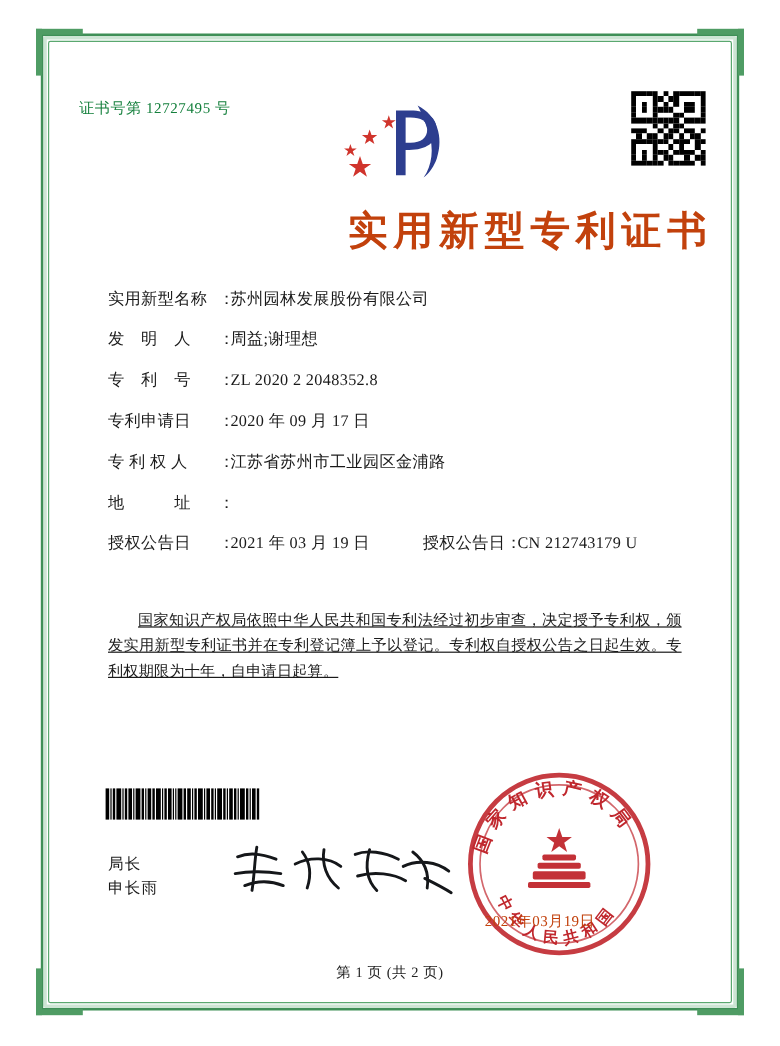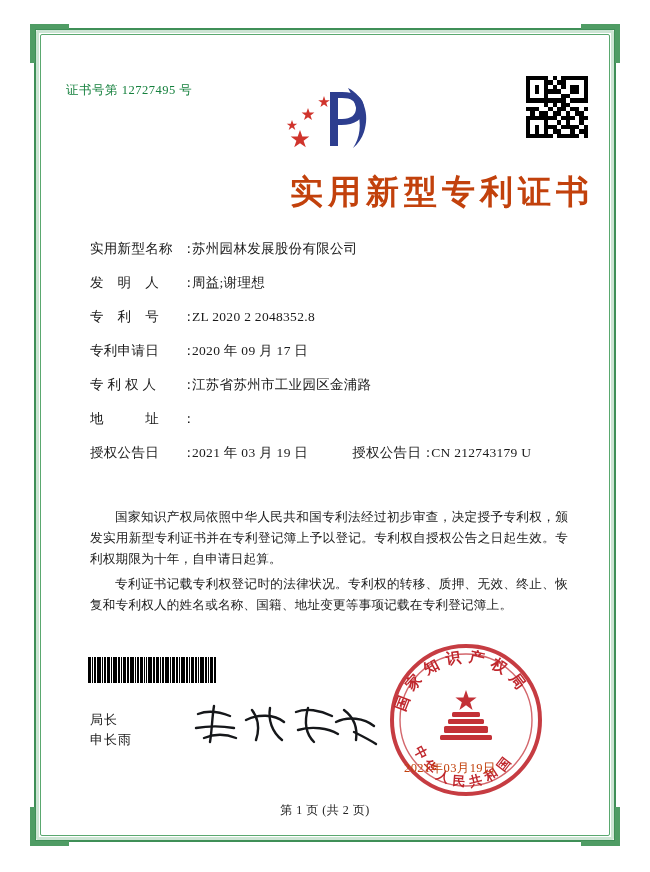--- a/index.html
+++ b/index.html
@@ -154,20 +154,21 @@
   
   .paragraphs {
     position: absolute;
     left: 34px;
     top: 455px;
     width: 478px;
     font-size: 12.6px;
     line-height: 21px;
     text-align: justify;
     letter-spacing: 0.2px;
+    text-decoration: underline;
   }
   .paragraphs p {
     margin: 0 0 4px 0;
     text-indent: 25px;
   }
 
   
   .barcode {
     position: absolute;
     left: 32px;
@@ -512,21 +513,20 @@
         <span class="field-value">2021 年 03 月 19 日</span>
         <span class="second-label">授权公告日</span>
         <span class="field-colon">：</span>
         <span class="field-value">CN 212743179 U</span>
       </div>
 
     </div>
 
     <div class="paragraphs">
       <p>国家知识产权局依照中华人民共和国专利法经过初步审查，决定授予专利权，颁发实用新型专利证书并在专利登记簿上予以登记。专利权自授权公告之日起生效。专利权期限为十年，自申请日起算。</p>
-      <p>专利证书记载专利权登记时的法律状况。专利权的转移、质押、无效、终止、恢复和专利权人的姓名或名称、国籍、地址变更等事项记载在专利登记簿上。</p>
     </div>
 
     <div class="barcode">
       <i style="width:3px"></i>
         <i style="width:1px"></i>
         <i style="width:2px"></i>
         <i style="width:4px"></i>
       <i style="width:1px"></i>
         <i style="width:2px"></i>
         <i style="width:3px"></i>

